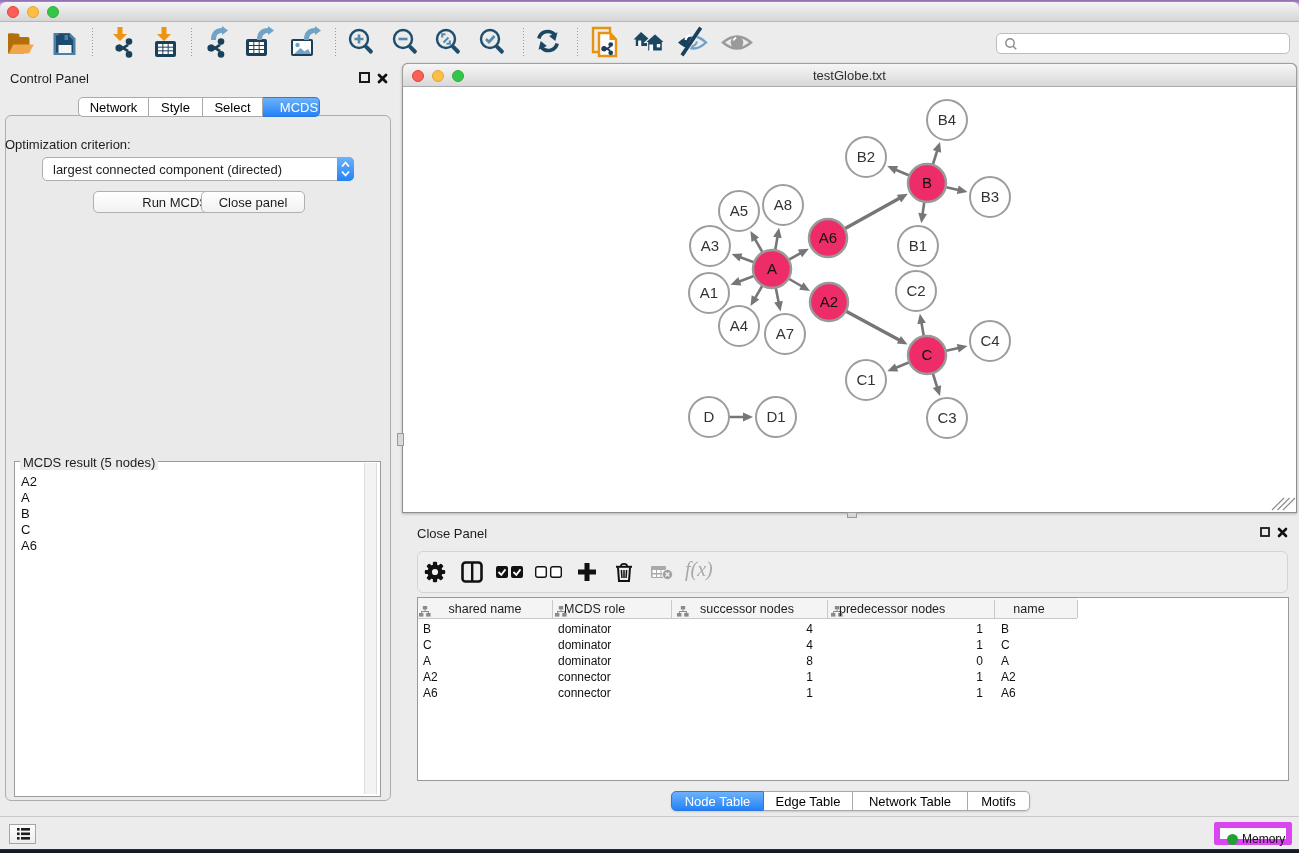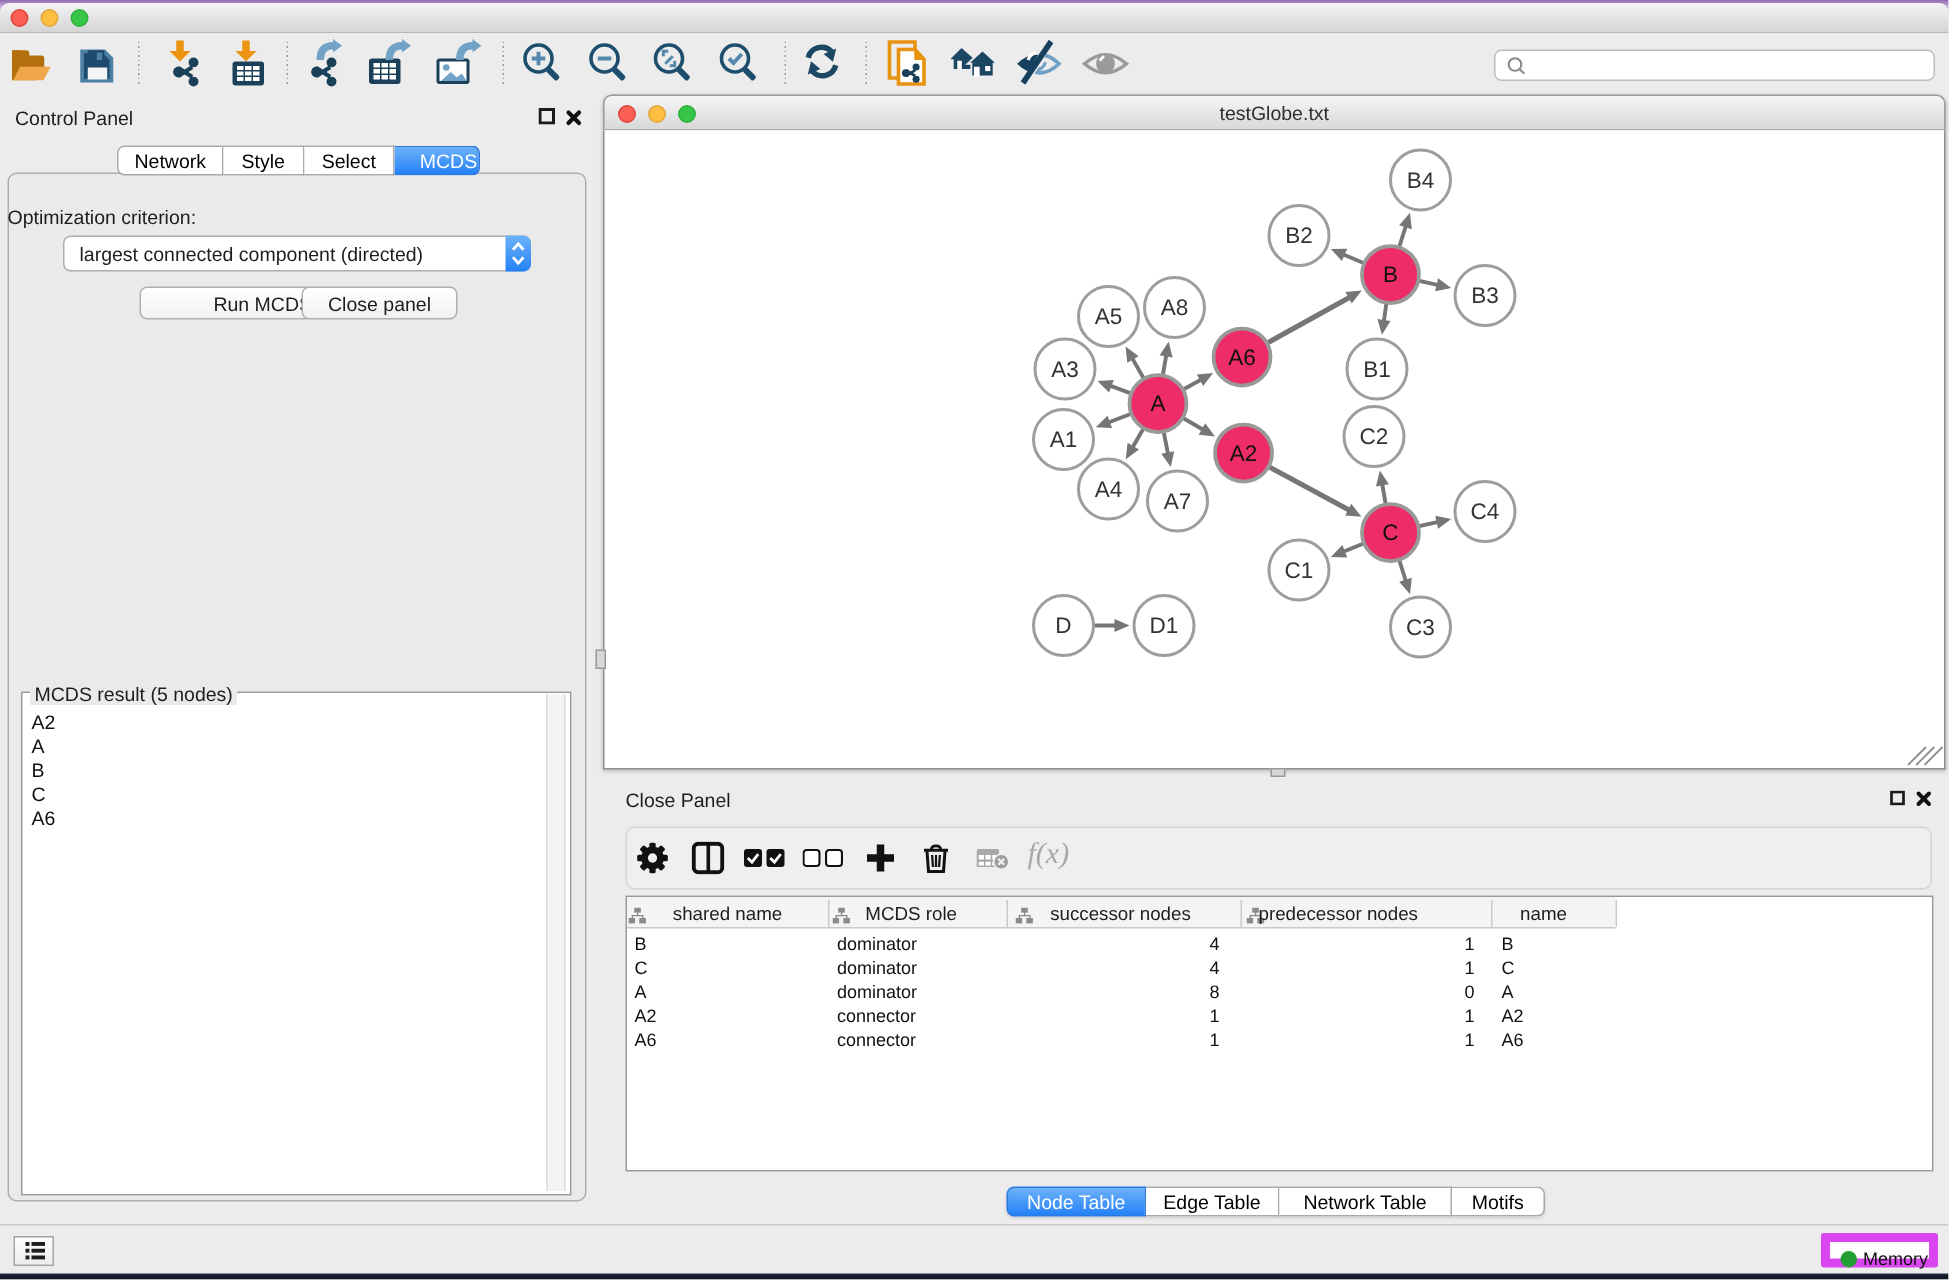--- a/index.html
+++ b/index.html
@@ -428,21 +428,21 @@
     </svg></div>
 <div class="abs" style="left:831px;top:603px;"><svg width="12" height="11" viewBox="0 0 12 11">
       <g fill="#8a8a8a">
         <rect x="3.8" y="0" width="4.4" height="3.4"></rect>
         <rect x="0" y="7" width="4.4" height="3.6"></rect>
         <rect x="7.2" y="7" width="4.4" height="3.6"></rect>
         <path d="M5.6 3 h0.9 v2 h3.5 v2.2 h-0.9 v-1.3 H3 v1.3 h-0.9 V5 h3.5z"></path>
       </g>
     </svg></div>
 <div class="abs" style="left:440px;top:602px;width:90px;text-align:center;font-size:12.5px;color:#1d1d1d;">shared name</div>
-<div class="abs" style="left:548px;top:602px;width:90px;text-align:right;font-size:12.5px;color:#1d1d1d;">MCDS role</div>
+<div class="abs" style="left:564px;top:602px;width:90px;text-align:left;font-size:12.5px;color:#1d1d1d;">MCDS role</div>
 <div class="abs" style="left:687px;top:602px;width:120px;text-align:center;font-size:12.5px;color:#1d1d1d;">successor nodes</div>
 <div class="abs" style="left:839px;top:602px;width:140px;font-size:12.5px;color:#1d1d1d;">predecessor nodes</div>
 <div class="abs" style="left:992px;top:602px;width:74px;text-align:center;font-size:12.5px;color:#1d1d1d;">name</div>
 <div class="abs" style="left:423px;top:622px;font-size:12px;color:#111;">B</div>
 <div class="abs" style="left:558px;top:622px;font-size:12px;color:#111;">dominator</div>
 <div class="abs" style="left:750px;top:622px;width:63px;text-align:right;font-size:12px;color:#111;">4</div>
 <div class="abs" style="left:920px;top:622px;width:63px;text-align:right;font-size:12px;color:#111;">1</div>
 <div class="abs" style="left:1001px;top:622px;font-size:12px;color:#111;">B</div>
 <div class="abs" style="left:423px;top:638px;font-size:12px;color:#111;">C</div>
 <div class="abs" style="left:558px;top:638px;font-size:12px;color:#111;">dominator</div>

